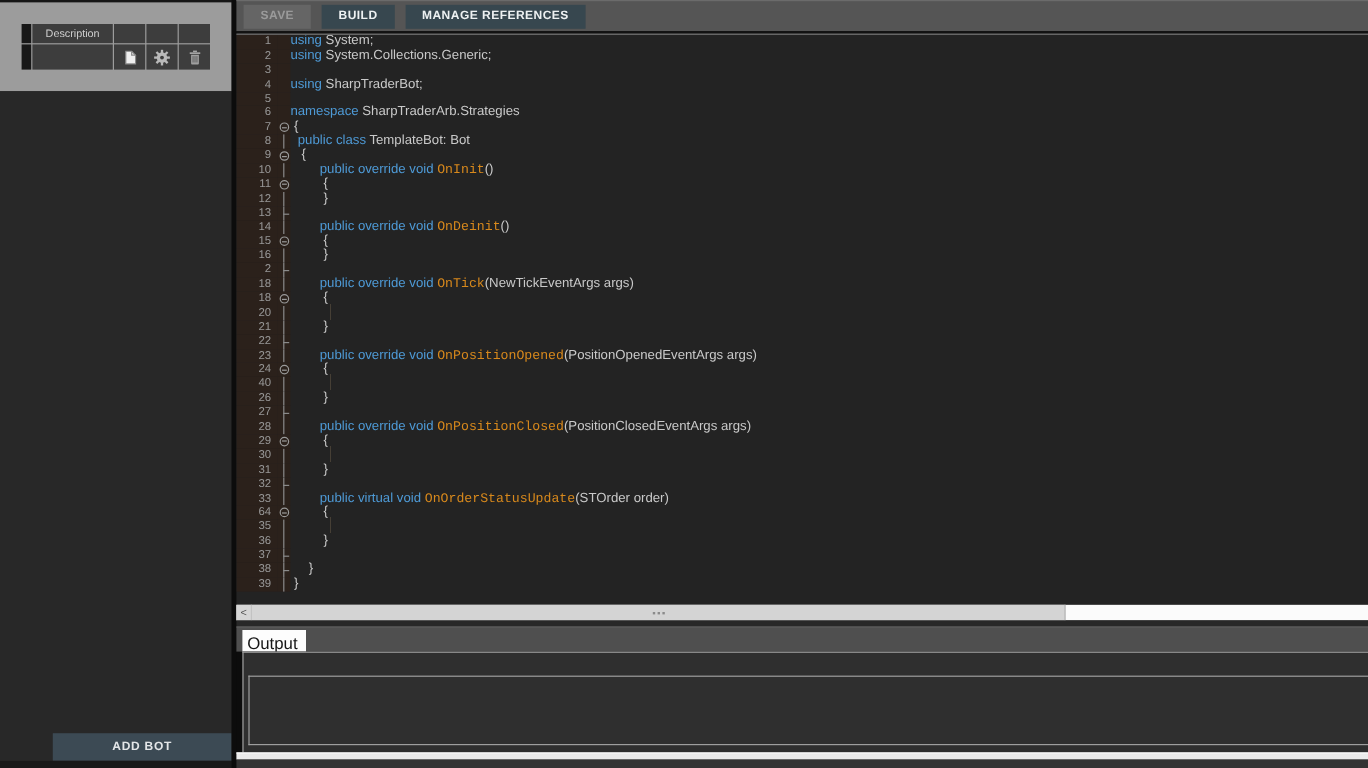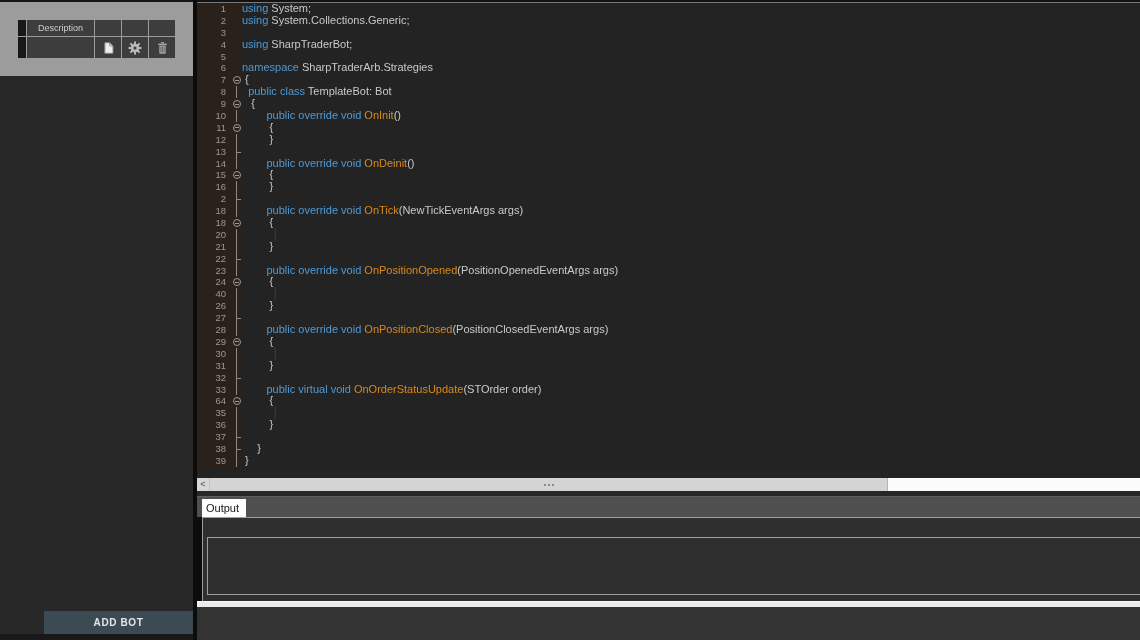--- a/index.html
+++ b/index.html
@@ -46,38 +46,38 @@
   .fold.f-e::before { content:""; position:absolute; left:5px; top:0; height:50%;
         width:1px; background:#8a8a8a; }
   .fold.f-t::after, .fold.f-e::after { content:""; position:absolute; left:5px; right:1px; top:50%;
         height:1px; background:#8a8a8a; }
   .fold.f-m::before { content:""; position:absolute; left:2px; top:2px; width:6px; height:6px;
         border:1px solid #9a9a9a; border-radius:50%; }
   .fold.f-m::after { content:""; position:absolute; left:4px; top:5.5px; width:4px; height:1px;
         background:#9a9a9a; }
   .code { flex:1; }
   .tok-k { color:#4e9ad6; }
-  .tok-m { color:#d8891c; }
+  .tok-m { color:#d8891c;font-family:Liberation Mono, monospace; }
   .tok-x { color:#c9c9c9; }
   .tok-g { color:#4a4238; }
 
   
   .hscroll { height:13px; background:#fbfbfb; display:flex; }
   .hs-arrow { width:13px; height:13px; background:#d6d6d6; color:#4d4d4d; font-size:9px;
               line-height:12px; text-align:center; cursor:pointer; border-right:1px solid #c2c2c2; }
   .hs-thumb { width:678px; height:13px; background:#d4d4d4; border-right:1px solid #b5b5b5;
               display:flex; align-items:center; justify-content:center; gap:2px; cursor:grab; }
   .hs-thumb i { width:2px; height:2px; background:#8b8b8b; display:block; }
   .hs-track { flex:1; cursor:pointer; }
 
   
   .ed-out-gap { height:5px; background:#282828; }
   .tabbar { height:21px; background:#4f4f4f; border-top:1px solid #5e5e5e;
             display:flex; align-items:flex-end; }
-  .tab { margin-left:5px; height:18px; background:#fdfdfd; color:#161616; font-size:11px;
+  .tab { margin-left:5px; height:18px; background:#fdfdfd; color:#161616; font-size:14px;
          padding:3px 7px 0 4px; cursor:pointer; }
   .out-panel { height:84px; background:#2f2f2f; margin-left:5px;
                border-top:1px solid #9e9e9e; border-left:1px solid #9e9e9e; }
   .out-box { margin:19px 0 0 4px; height:58px; background:#2f2f2f;
              border:1px solid #9e9e9e; border-right:none; }
   .splitter { height:6px; background:#ebebeb; border-top:1px solid #fafafa; cursor:row-resize; }
   .bottom-fill { flex:1; background:#333333; }
 </style>
 </head>
 <body>
@@ -133,20 +133,25 @@
     </div>
     <div class="sb-body"></div>
     <div class="add-bot">ADD BOT</div>
     <div class="sb-bottom"></div>
   </div>
 
   <div class="gapcol"></div>
 
   <div class="main">
 
+    <div class="toolbar">
+      <button class="tb-btn disabled">SAVE</button>
+      <button class="tb-btn">BUILD</button>
+      <button class="tb-btn">MANAGE REFERENCES</button>
+    </div>
     <div class="tb-gap"></div>
 
     <div class="editor" id="code-lines">
         <div class="line"><div class="ln">1</div><div class="fold"></div><div class="code"><span class="tok-k">using</span><span class="tok-x"> System;</span></div></div>
         <div class="line"><div class="ln">2</div><div class="fold"></div><div class="code"><span class="tok-k">using</span><span class="tok-x"> System.Collections.Generic;</span></div></div>
         <div class="line"><div class="ln">3</div><div class="fold"></div><div class="code"></div></div>
         <div class="line"><div class="ln">4</div><div class="fold"></div><div class="code"><span class="tok-k">using</span><span class="tok-x"> SharpTraderBot;</span></div></div>
         <div class="line"><div class="ln">5</div><div class="fold"></div><div class="code"></div></div>
         <div class="line"><div class="ln">6</div><div class="fold"></div><div class="code"><span class="tok-k">namespace</span><span class="tok-x"> SharpTraderArb.Strategies</span></div></div>
         <div class="line"><div class="ln">7</div><div class="fold f-m"></div><div class="code"><span class="tok-x"> {</span></div></div>

